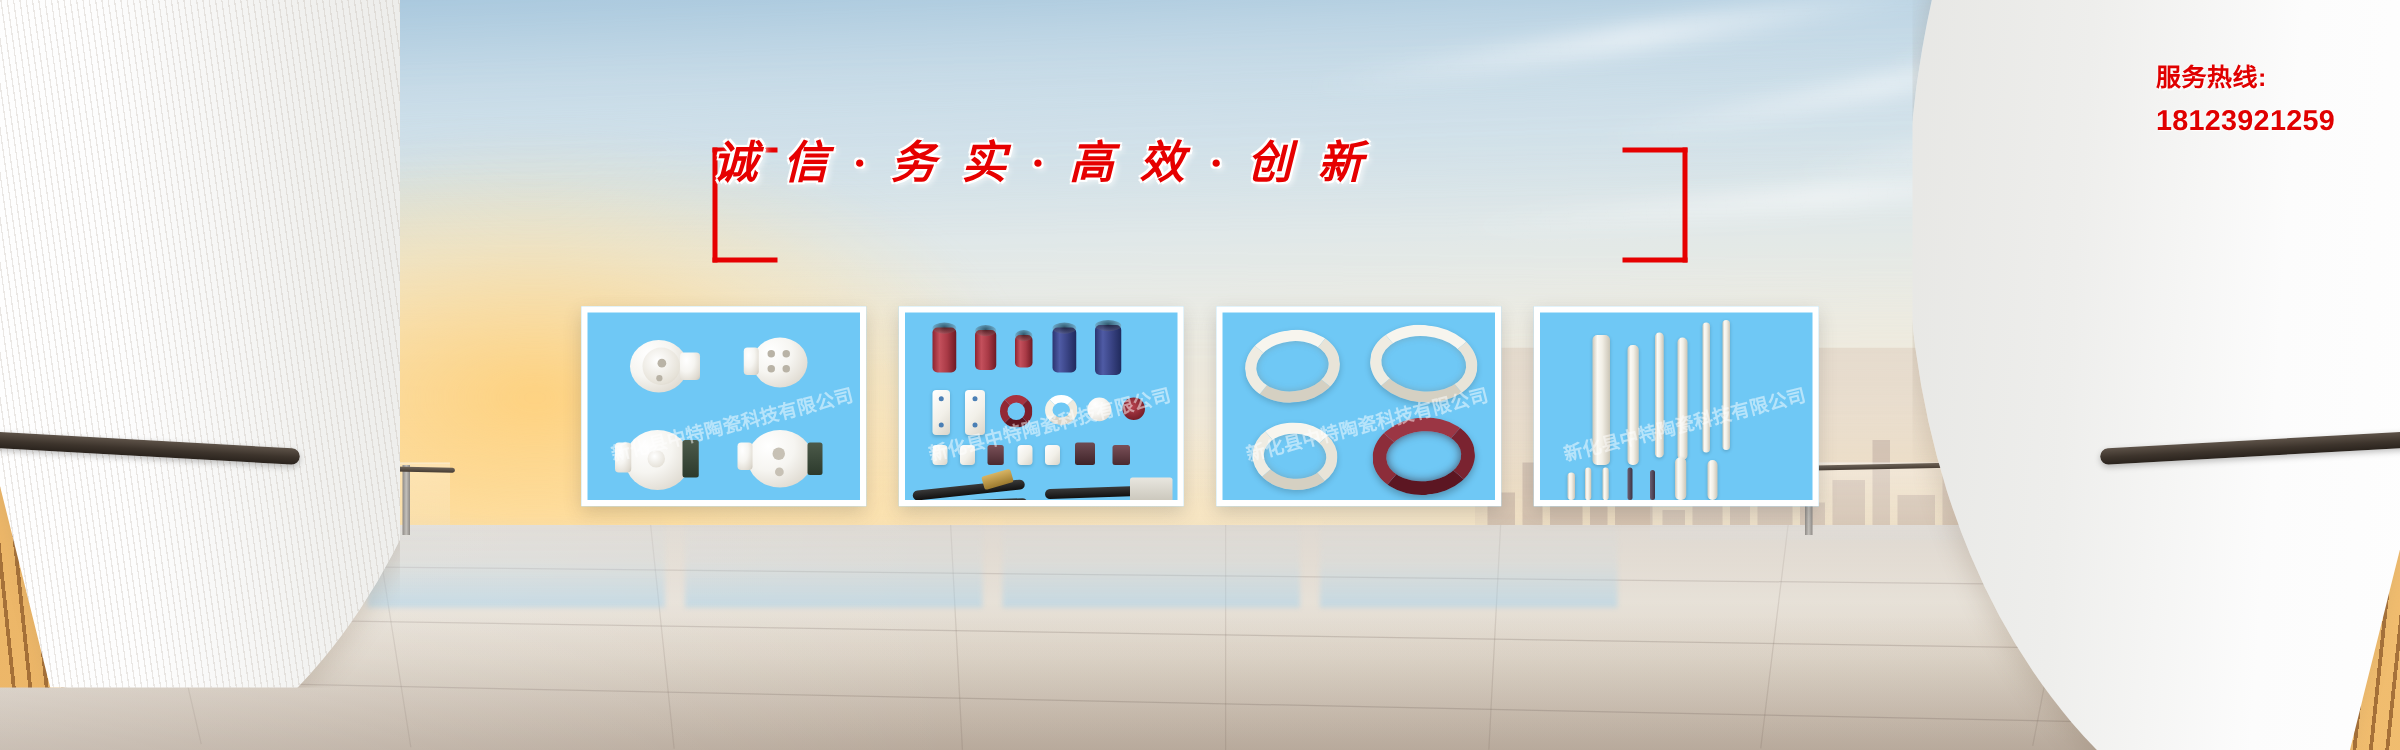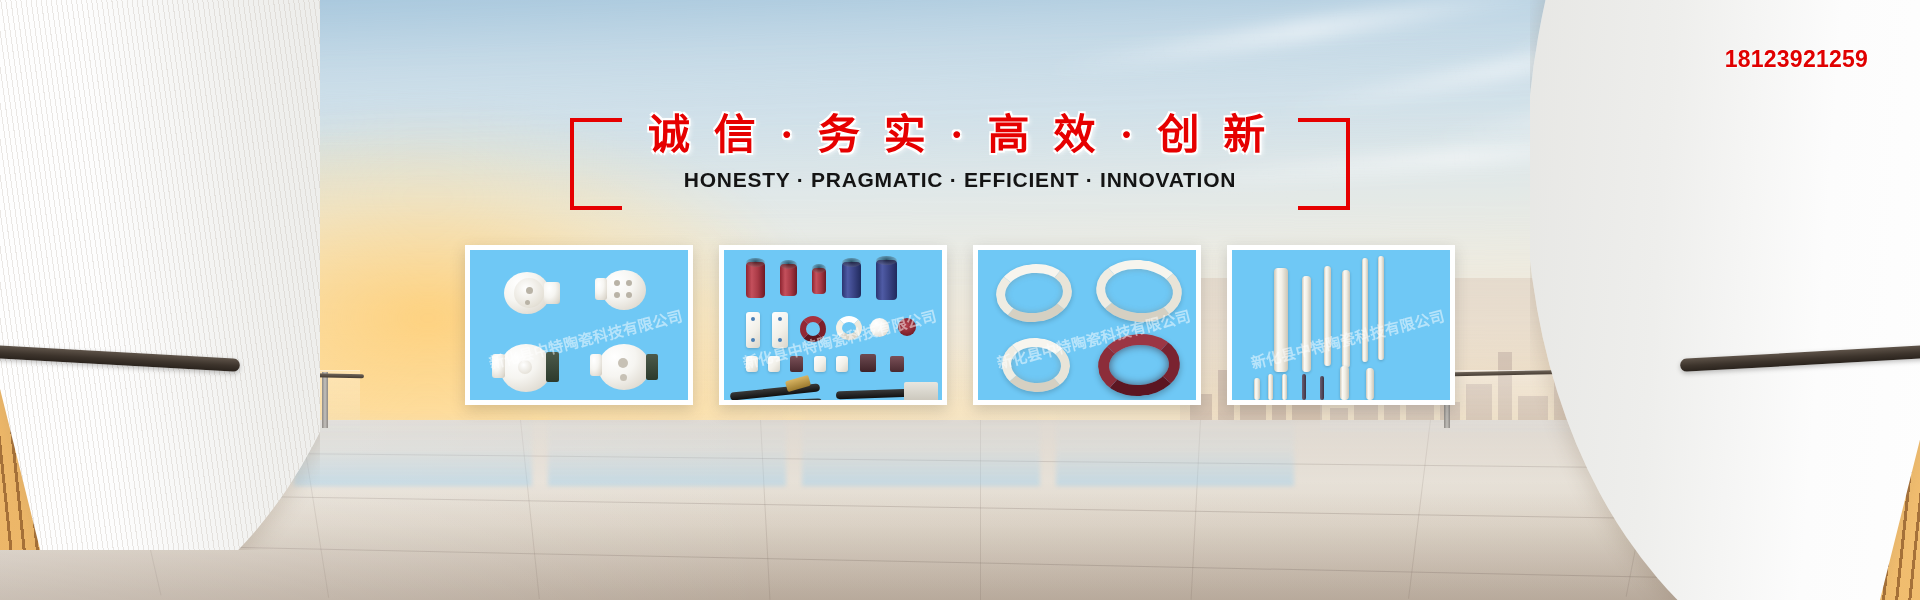--- a/index.html
+++ b/index.html
@@ -201,24 +201,24 @@
   .bracket { position:absolute; background:#E60000; }
   .br-top     { left:0;   top:26px;   width:52px;  height:4px; }
   .br-vleft   { left:0;   top:26px;   width:4px;   height:92px; }
   .br-bottom  { left:0;   top:114px;  width:52px;  height:4px; }
   .br-top-r   { right:0;  top:26px;   width:52px;  height:4px; }
   .br-vright  { right:0;  top:26px;   width:4px;   height:92px; }
   .br-bottom-r{ right:0;  top:114px;  width:52px;  height:4px; }
 
   .slogan-cn {
     position:absolute; left:0; right:0; top:8px;
-    text-align:center;
     font-family:"Liberation Serif","DejaVu Serif",serif;
-    font-size:42px;
+    font-size:36px;
     font-weight:700;
+    font-style:italic;
     letter-spacing:.16em;
     color:#E60000;
     text-shadow:
        0 0  3px #fff, 0 0 3px #fff,
        1.6px 1.6px 0 #fff, -1.6px 1.6px 0 #fff,
        1.6px -1.6px 0 #fff, -1.6px -1.6px 0 #fff,
        2.4px 2.4px 5px rgba(255,255,255,.95);
     white-space:nowrap;
   }
   .slogan-en {
@@ -419,24 +419,24 @@
 
   <div class="headline">
     <div class="bracket br-top"></div>
     <div class="bracket br-vleft"></div>
     <div class="bracket br-bottom"></div>
     <div class="bracket br-top-r"></div>
     <div class="bracket br-vright"></div>
     <div class="bracket br-bottom-r"></div>
 
     <div class="slogan-cn">诚 信 · 务 实 · 高 效 · 创 新</div>
-    <div class="slogan-en">HONESTY · PRAGMATIC · EFFICIENT · INNOVATION</div>
   </div>
 
   <div class="contact">
+    <div class="line2">服务热线:</div>
     <div class="phone">18123921259</div>
   </div>
 
   <div class="panels">
 
     <div class="panel">
 
       <div class="prod ce-white" style="left:34px; top:22px; width:46px; height:42px; border-radius:50%;"></div>
       <div class="prod ce-white" style="left:44px; top:28px; width:30px; height:30px; border-radius:50%; background:radial-gradient(circle at 40% 35%,#fff,#e6e2d8 70%,#cfc9bd);"></div>
       <div class="prod" style="left:56px; top:37px; width:7px; height:7px; border-radius:50%; background:#b9b3a6;"></div>

